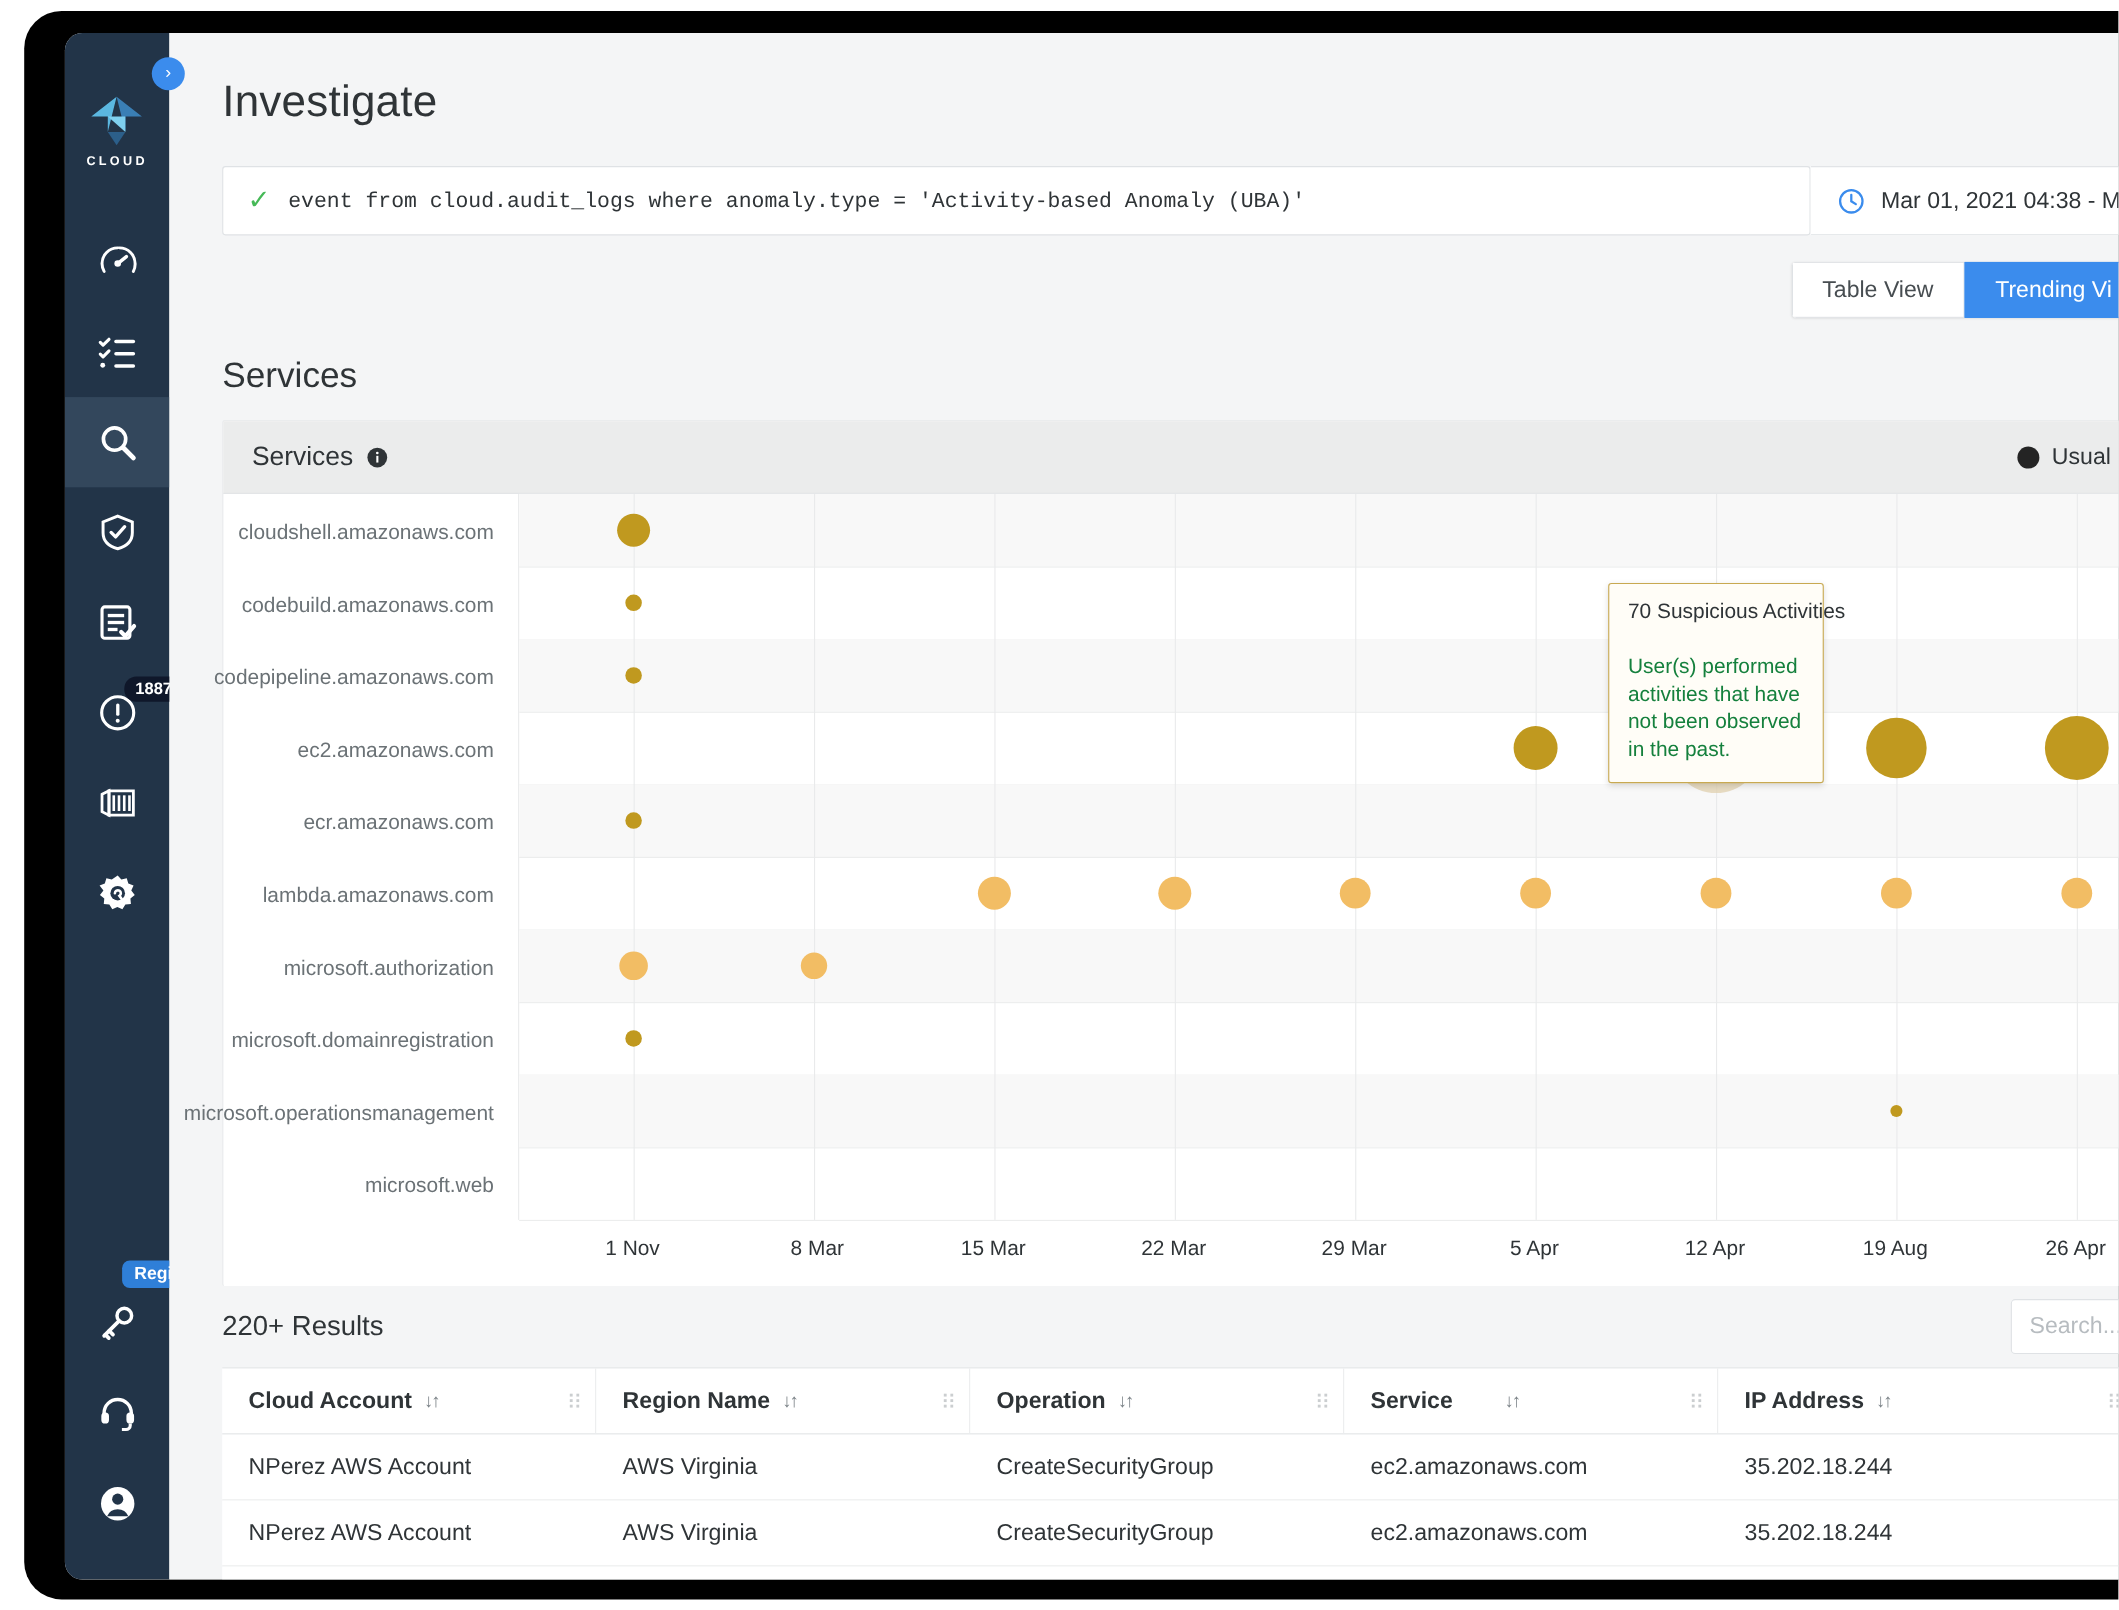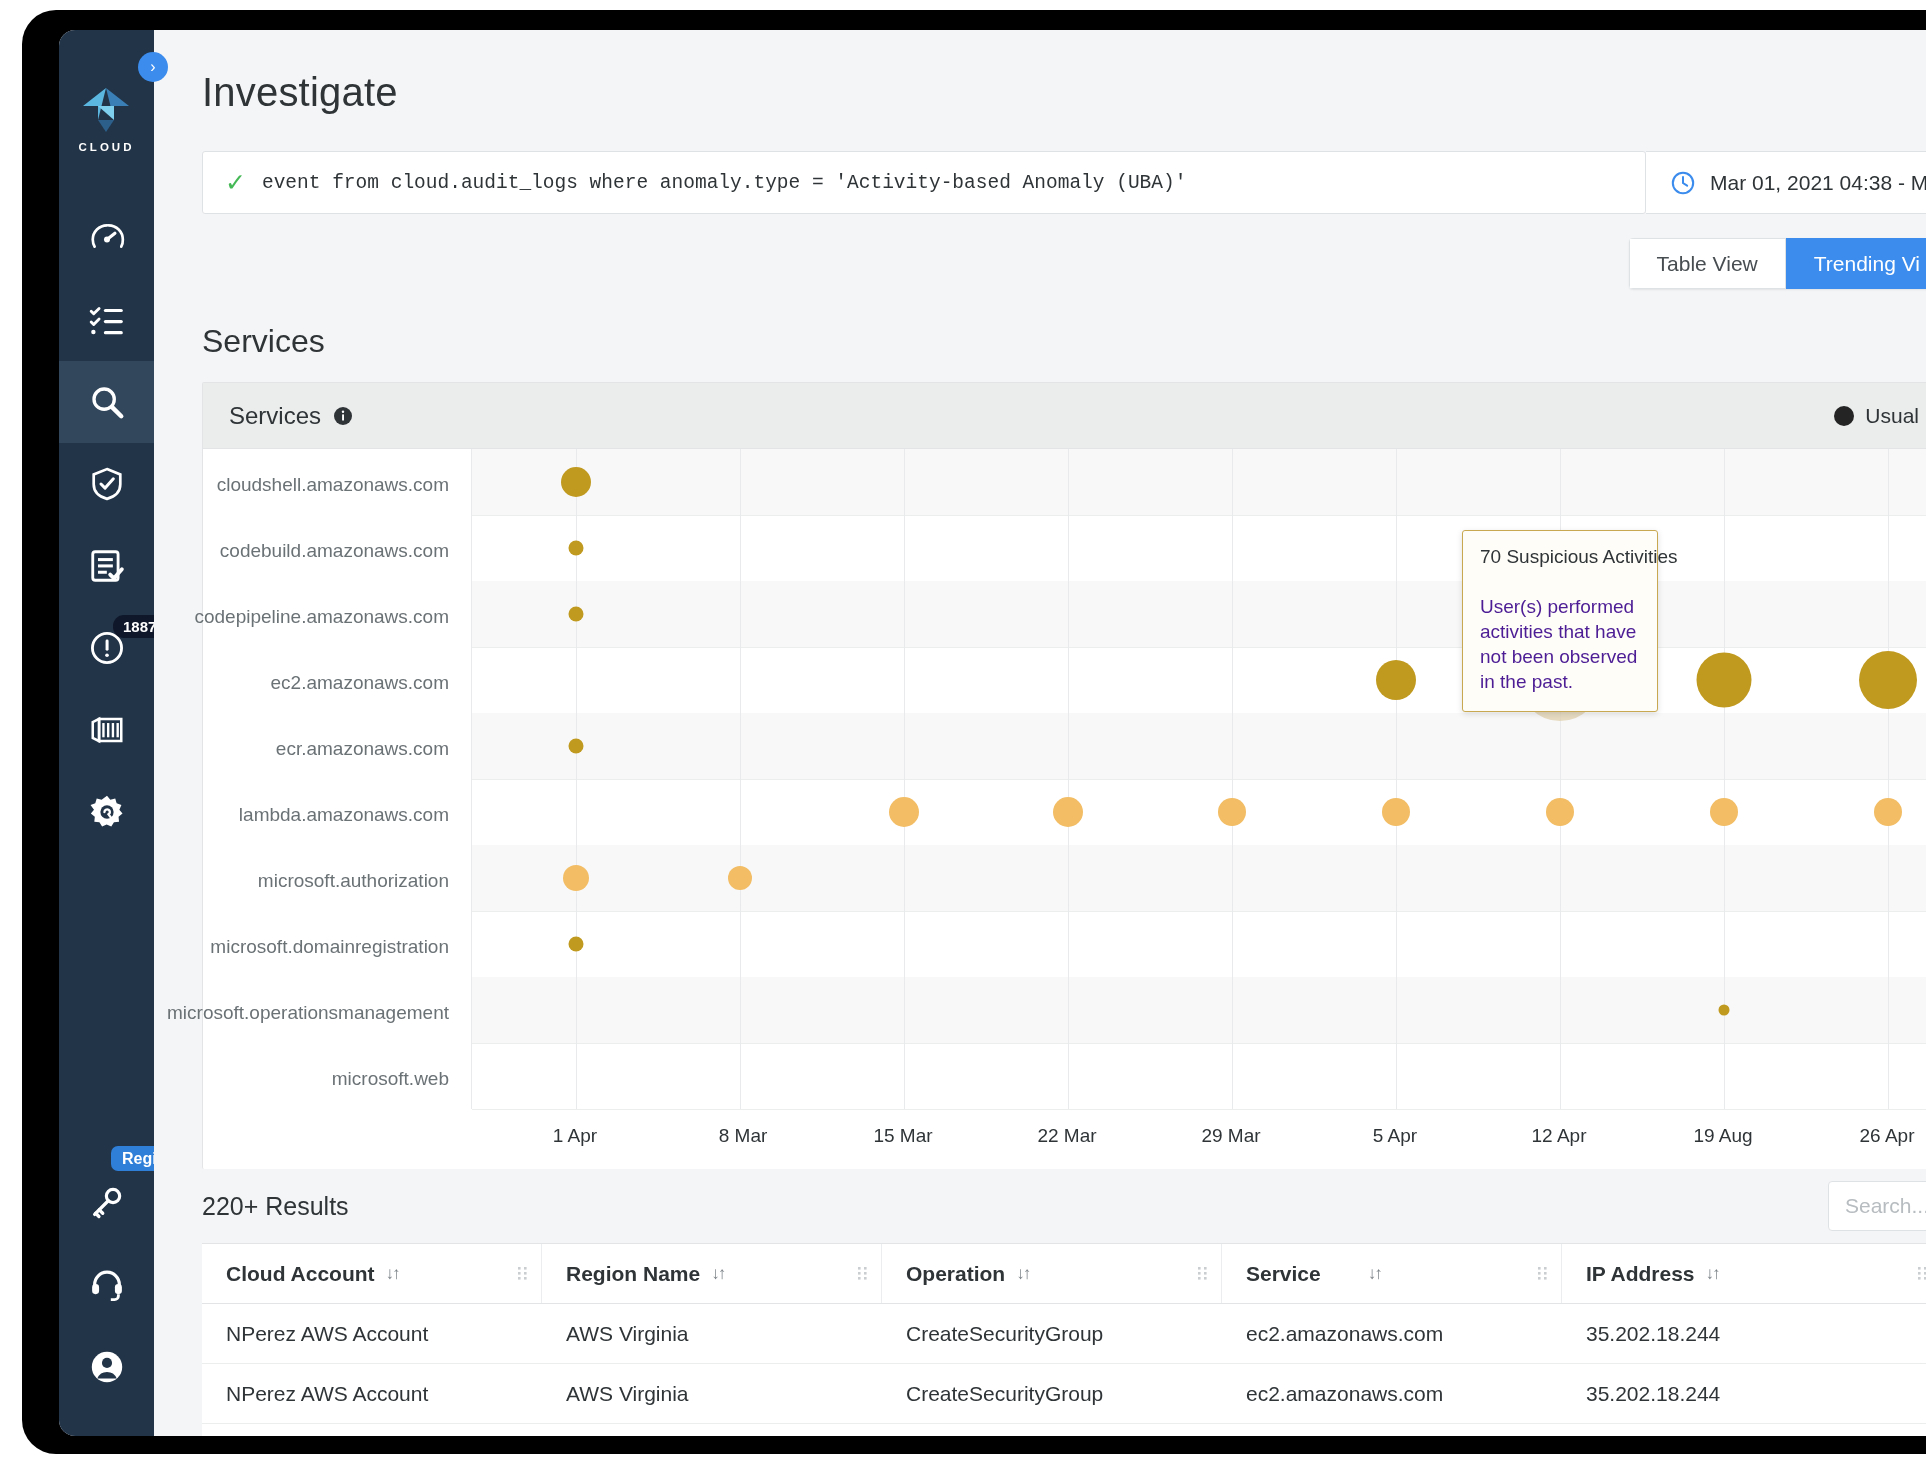--- a/index.html
+++ b/index.html
@@ -131,21 +131,21 @@
   .xlabels { position: absolute; left: 268px; top: 662px; right: 0; height: 56px; }
   .xtick { position: absolute; top: 14px; transform: translateX(-50%); font-size: 19px; color: #2f3437; white-space: nowrap; }
 
   .tooltip {
     position: absolute; width: 196px;
     background: #fffdf7; border: 1px solid #c8a951; border-radius: 3px;
     padding: 15px 17px 17px; z-index: 5;
     box-shadow: 0 2px 6px rgba(0,0,0,.13);
   }
   .tt-title { font-size: 19px; color: #2f3437; margin-bottom: 26px; white-space: nowrap; }
-  .tt-body { font-size: 19px; color: #4c1d95; line-height: 1.32; }
+  .tt-body { font-size: 19px; color: #15803d; line-height: 1.32; }
 
   
   .results-bar { margin: 0 0 0 48px; display: flex; align-items: center; height: 74px; }
   .results-count { font-size: 25px; color: #2f3437; }
   .search-wrap { margin-left: auto; }
   .search-input {
     width: 120px; height: 50px; border: 1px solid #dfe2e5; border-radius: 4px;
     background: #fff; padding: 0 16px; font-size: 21px; color: #2f3437;
     font-family: "Liberation Sans", sans-serif; outline: none;
   }
@@ -383,21 +383,21 @@
                 <div class="bubble" style="width: 28px; height: 28px; background: rgb(242, 189, 100); left: 924px; top: 363px;"></div>
                 <div class="bubble" style="width: 28px; height: 28px; background: rgb(242, 189, 100); left: 1088px; top: 363px;"></div>
                 <div class="bubble" style="width: 28px; height: 28px; background: rgb(242, 189, 100); left: 1252px; top: 363px;"></div>
                 <div class="bubble" style="width: 28px; height: 28px; background: rgb(242, 189, 100); left: 1416px; top: 363px;"></div>
                 <div class="bubble" style="width: 26px; height: 26px; background: rgb(242, 189, 100); left: 104px; top: 429px;"></div>
                 <div class="bubble" style="width: 24px; height: 24px; background: rgb(242, 189, 100); left: 268px; top: 429px;"></div>
                 <div class="bubble" style="width: 15px; height: 15px; background: rgb(192, 153, 31); left: 104px; top: 495px;"></div>
                 <div class="bubble" style="width: 11px; height: 11px; background: rgb(192, 153, 31); left: 1252px; top: 561px;"></div>
               </div>
         <div class="xlabels" id="xlabels">
-                <div class="xtick" style="left: 104px;">1 Apr</div>
+                <div class="xtick" style="left: 104px;">1 Nov</div>
                 <div class="xtick" style="left: 272px; text-align: center;">8 Mar</div>
                 <div class="xtick" style="left: 432px;">15 Mar</div>
                 <div class="xtick" style="left: 596px;">22 Mar</div>
                 <div class="xtick" style="left: 760px;">29 Mar</div>
                 <div class="xtick" style="left: 924px;">5 Apr</div>
                 <div class="xtick" style="left: 1088px;">12 Apr</div>
                 <div class="xtick" style="left: 1252px;">19 Aug</div>
                 <div class="xtick" style="left: 1416px;">26 Apr</div>
               </div>
       </div>

